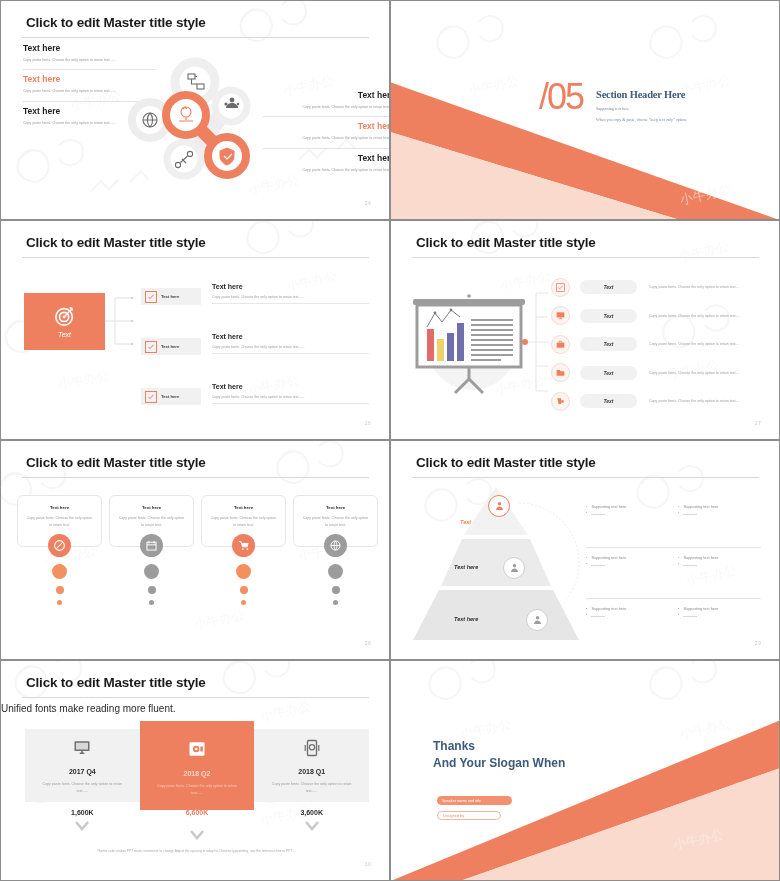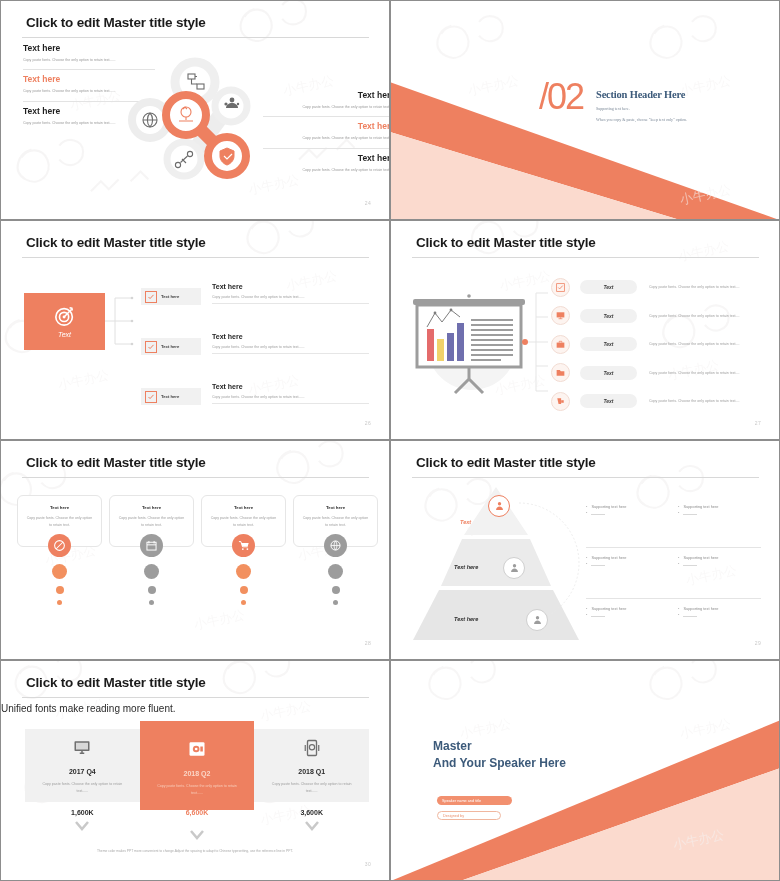--- a/index.html
+++ b/index.html
@@ -287,21 +287,21 @@
         <path d="M60 25c-14 4-20 22-6 30 14 8 28-6 22-20-5-12-20-12-26-2M88 21c8-10 24-6 24 6 0 14-16 18-24 8"></path>
         <path d="M275 25c-14 4-20 22-6 30 14 8 28-6 22-20-5-12-20-12-26-2M303 21c8-10 24-6 24 6 0 14-16 18-24 8"></path>
       </g>
       <g fill="#f5f3f3" font-family="Liberation Sans" font-size="13">
         <text x="78" y="95" transform="rotate(-12 78 95)">小牛办公</text>
         <text x="292" y="95" transform="rotate(-12 292 95)">小牛办公</text>
         <text x="292" y="205" transform="rotate(-12 292 205)">小牛办公</text>
       </g>
         </svg>
     </div>
-    <div class="sec-num">/02</div>
+    <div class="sec-num">/05</div>
     <div class="sec-txt">
       <div class="sec-h">Section Header Here</div>
       <div class="sec-s1">Supporting text here.</div>
       <div class="sec-s2">When you copy &amp; paste, choose "keep text only" option.</div>
     </div>
   </div>
 
   <div class="slide">
     <div class="wm">
       <svg viewBox="0 0 390 220">
@@ -783,22 +783,22 @@
         <path d="M275 6c-14 4-20 22-6 30 14 8 28-6 22-20-5-12-20-12-26-2M303 2c8-10 24-6 24 6 0 14-16 18-24 8"></path>
       </g>
       <g fill="#f5f3f3" font-family="Liberation Sans" font-size="13">
         <text x="70" y="78" transform="rotate(-12 70 78)">小牛办公</text>
         <text x="292" y="78" transform="rotate(-12 292 78)">小牛办公</text>
         <text x="285" y="190" transform="rotate(-12 285 190)">小牛办公</text>
       </g>
         </svg>
     </div>
     <div class="th-t">
-      <div>Master</div>
-      <div>And Your Speaker Here</div>
+      <div>Thanks</div>
+      <div>And Your Slogan When</div>
     </div>
     <div class="th-pill1">
         <span>Speaker name and title</span>
       </div>
     <div class="th-pill2">
         <span>Designed by</span>
       </div>
   </div>
 
 </div>

